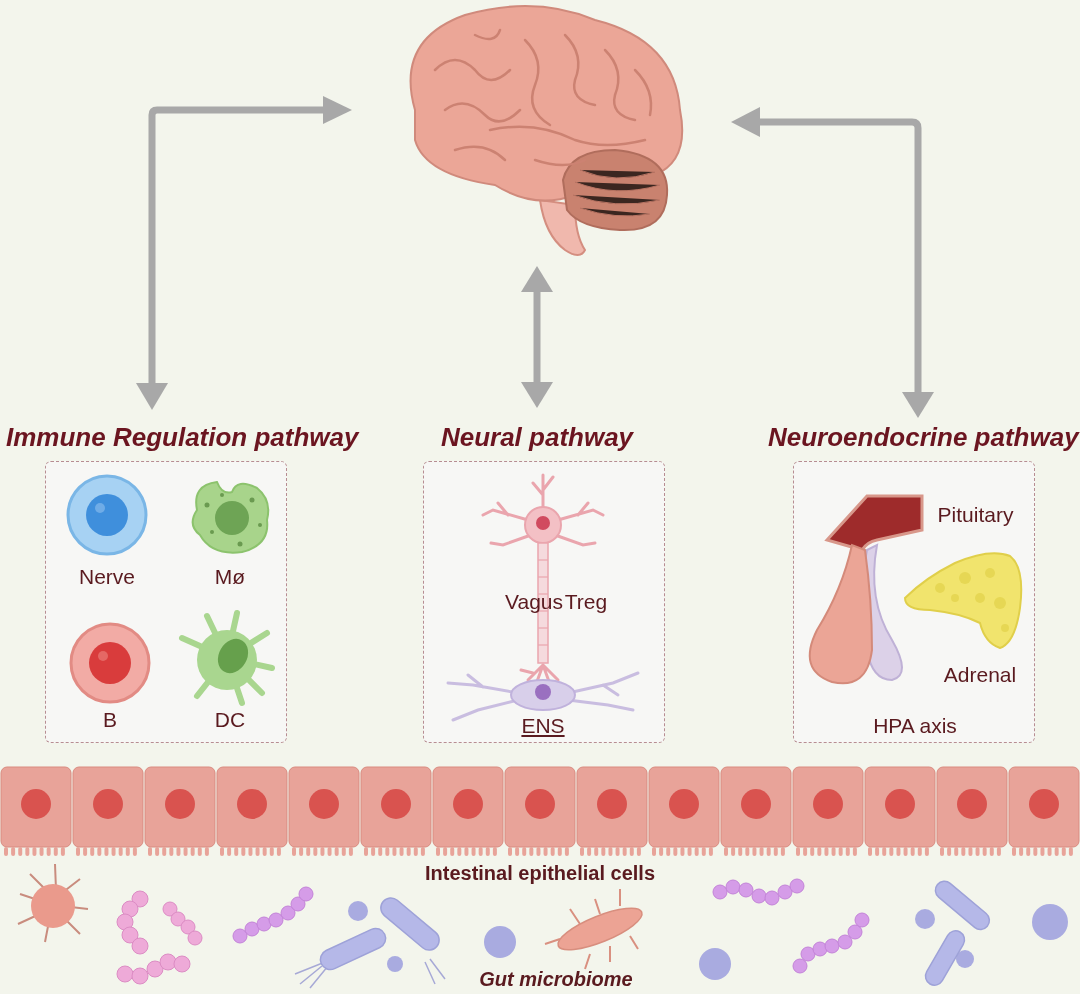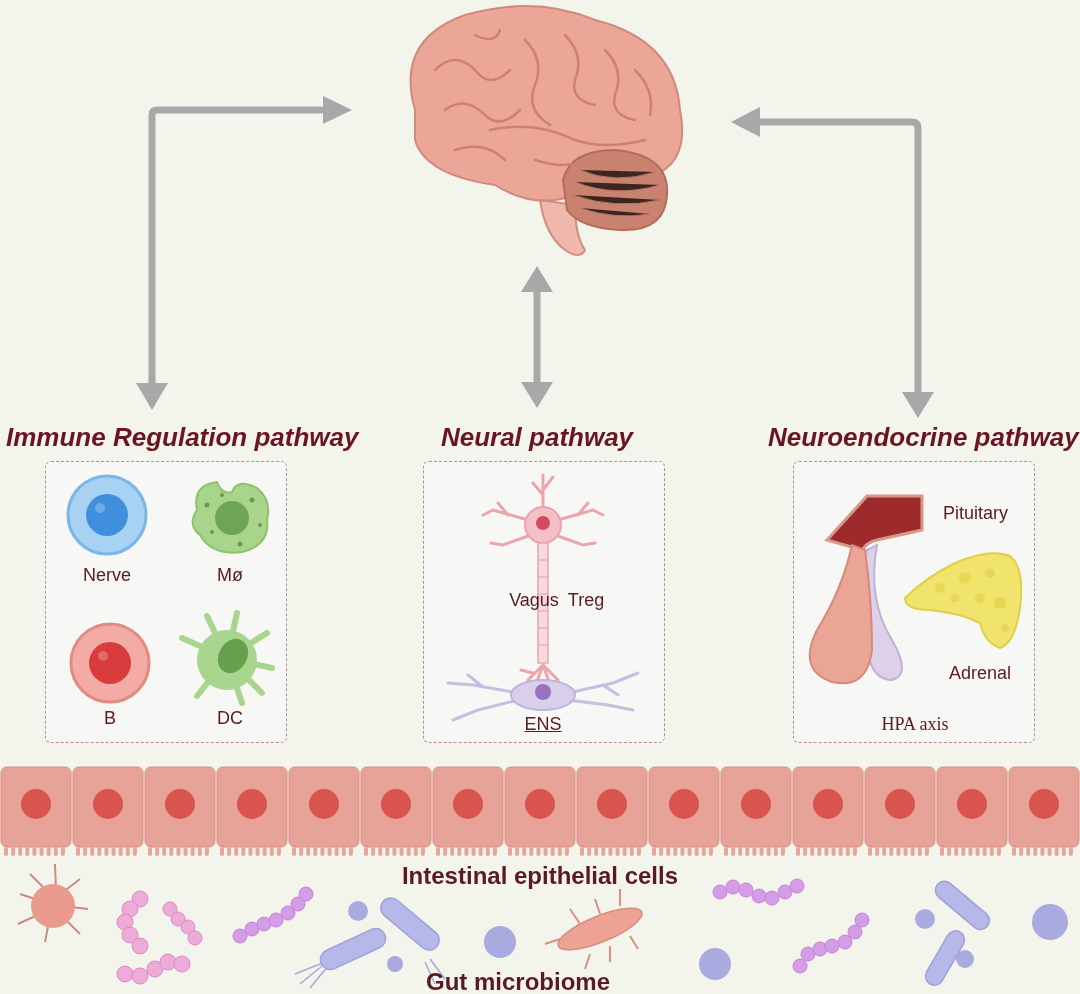--- a/index.html
+++ b/index.html
@@ -1,22 +1,22 @@
 <!DOCTYPE html>
 <html><head>
 <meta charset="utf-8">
 <style>
   html, body { margin:0; padding:0; }
   body { width:1080px; height:994px; background:#f3f5ec; position:relative; overflow:hidden;
          font-family:"Liberation Sans", sans-serif; color:#5a1a1f; }
   .abs { position:absolute; }
   .heading { position:absolute; font-weight:bold; font-style:italic; font-size:26px; color:#6b1520; white-space:nowrap; text-align:center; }
   .box { position:absolute; border:1.5px dashed #b78d92; border-radius:6px; background:#f7f7f5; }
-  .lbl { position:absolute; font-size:18px; color:#5a1a1f; white-space:nowrap; text-align:center; }
-  .bold-lbl { position:absolute; font-size:24px; font-weight:bold; color:#5a1a1f; white-space:nowrap; text-align:center; }
+  .lbl { position:absolute; font-size:21px; color:#5a1a1f; white-space:nowrap; text-align:center; }
+  .bold-lbl { position:absolute; font-size:20px; font-weight:bold; color:#5a1a1f; white-space:nowrap; text-align:center; }
   svg { position:absolute; overflow:visible; }
 </style>
 </head>
 <body>
 
 <svg width="1080" height="994" style="left:0;top:0;">
   <defs>
     <marker id="ah" markerWidth="6" markerHeight="6" refX="3" refY="3" orient="auto" markerUnits="strokeWidth">
       <path d="M0,0 L6,3 L0,6 Z" fill="#a8a8a8"></path>
     </marker>
@@ -160,21 +160,21 @@
       <circle cx="65" cy="30" r="6"></circle>
       <circle cx="90" cy="25" r="5"></circle>
     <circle cx="100" cy="55" r="6"></circle>
       <circle cx="80" cy="50" r="5"></circle>
       <circle cx="55" cy="50" r="4"></circle>
       <circle cx="105" cy="80" r="4"></circle>
   </g>
 </svg>
 <div class="lbl" style="left:928px;top:503px;width:95px;">Pituitary</div>
 <div class="lbl" style="left:935px;top:663px;width:90px;">Adrenal</div>
-<div class="lbl" style="left:860px;top:714px;width:110px;font-family:Liberation Serif, serif;">HPA axis</div>
+<div class="lbl" style="left:860px;top:714px;width:110px;">HPA axis</div>
 
 <div id="epithelium" class="abs" style="left:0;top:767px;width:1080px;height:92px;">
     <svg width="1080" height="92" style="left: 0px; top: 0px;">
       <g>
         <rect x="1" y="0" width="70" height="80" rx="6" fill="#e8a399" stroke="#d98b80" stroke-width="1"></rect>
         <circle cx="36" cy="37" r="15" fill="#d9534f"></circle>
         <rect x="4" y="80" width="4" height="9" rx="2" fill="#e8a399"></rect>
         <rect x="11.11111111111111" y="80" width="4" height="9" rx="2" fill="#e8a399"></rect>
         <rect x="18.22222222222222" y="80" width="4" height="9" rx="2" fill="#e8a399"></rect>
         <rect x="25.333333333333332" y="80" width="4" height="9" rx="2" fill="#e8a399"></rect>
@@ -439,13 +439,13 @@
       <circle cx="832" cy="92" r="7"></circle>
       <circle cx="845" cy="88" r="7"></circle>
       <circle cx="855" cy="78" r="7"></circle>
       <circle cx="862" cy="66" r="7"></circle>
   </g>
   <g>
     <rect x="930" y="42" width="65" height="18" rx="9" transform="rotate(40 962 51)" fill="#b5b8e8" stroke="#9ea2d8" stroke-width="1.5"></rect>
     <rect x="915" y="95" width="60" height="18" rx="9" transform="rotate(-60 945 104)" fill="#b5b8e8" stroke="#9ea2d8" stroke-width="1.5"></rect>
   </g>
 </svg>
-<div class="bold-lbl" style="left:378px;top:968px;width:280px;">Gut microbiome</div>
+<div class="bold-lbl" style="left:416px;top:968px;width:280px;font-style:italic;">Gut microbiome</div>
 
 </body></html>

